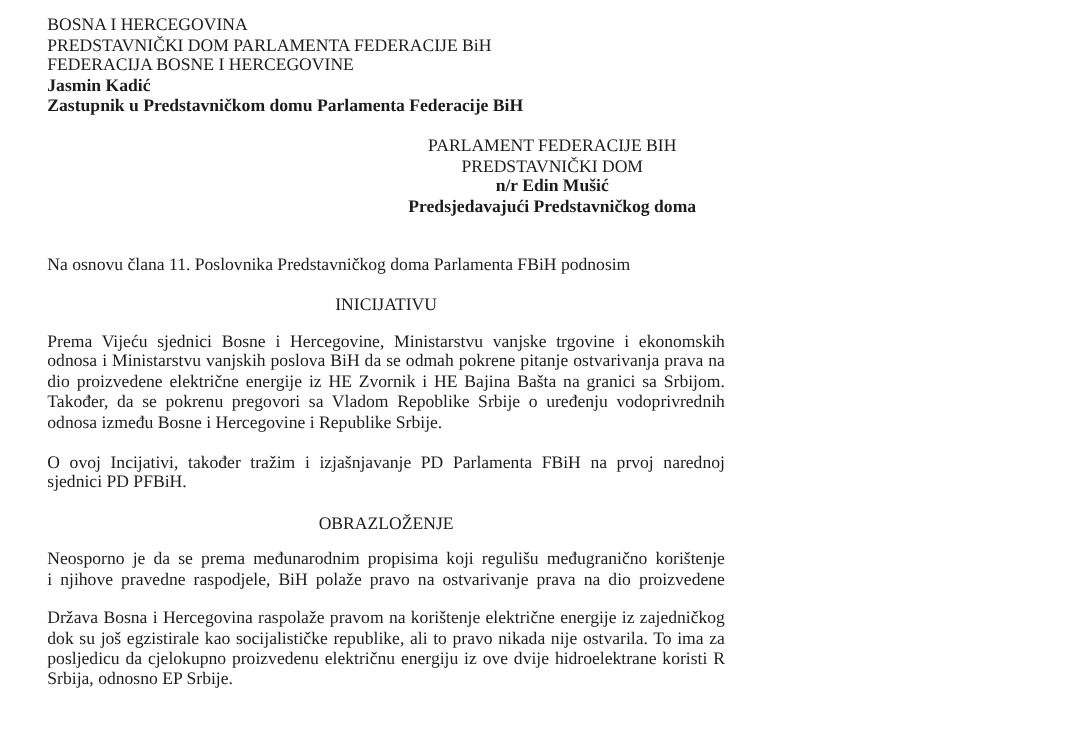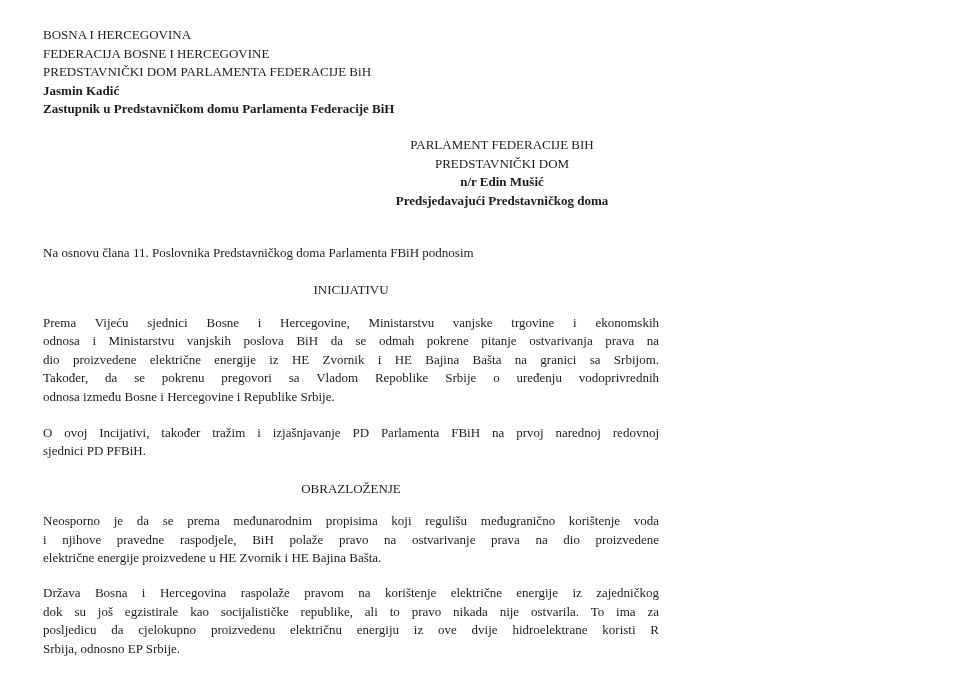--- a/index.html
+++ b/index.html
@@ -12,23 +12,23 @@
     width: 976px;
     height: 678px;
     background: #ffffff;
     overflow: hidden;
     font-family: "Liberation Serif", "DejaVu Serif", serif;
     color: #1c1c1c;
   }
   .content {
     position: absolute;
     left: 43px;
-    top: 26px;
+    top: 14px;
     width: 616px;
-    font-size: 13px;
+    font-size: 16px;
     line-height: 18.6px;
   }
   .line { white-space: normal; }
   .bold { font-weight: bold; }
 
   
   .sender-block { text-align: left; }
 
   
   .recipient-block {
@@ -66,22 +66,22 @@
   }
 </style>
 </head>
 <body>
 
 <div class="page">
   <div class="content">
 
     <div class="sender-block">
       <div class="line">BOSNA I HERCEGOVINA</div>
+      <div class="line">PREDSTAVNIČKI DOM PARLAMENTA FEDERACIJE BiH</div>
       <div class="line">FEDERACIJA BOSNE I HERCEGOVINE</div>
-      <div class="line">PREDSTAVNIČKI DOM PARLAMENTA FEDERACIJE BiH</div>
       <div class="line bold">Jasmin Kadić</div>
       <div class="line bold">Zastupnik u Predstavničkom domu Parlamenta Federacije BiH</div>
     </div>
 
     <div class="recipient-block">
       <div class="line">PARLAMENT FEDERACIJE BIH</div>
       <div class="line">PREDSTAVNIČKI DOM</div>
       <div class="line bold">n/r Edin Mušić</div>
       <div class="line bold">Predsjedavajući Predstavničkog doma</div>
     </div>
@@ -101,21 +101,20 @@
     <div class="para p-init-2">
       <div class="line jl">O ovoj Incijativi, također tražim i izjašnjavanje PD Parlamenta FBiH na prvoj narednoj redovnoj</div>
       <div class="line jl jl-last">sjednici PD PFBiH.</div>
     </div>
 
     <div class="section-heading rationale">OBRAZLOŽENJE</div>
 
     <div class="para p-rat-1">
       <div class="line jl">Neosporno je da se prema međunarodnim propisima koji regulišu međugranično korištenje voda</div>
       <div class="line jl">i njihove pravedne raspodjele, BiH polaže pravo na ostvarivanje prava na dio proizvedene</div>
-      <div class="line jl jl-last">električne energije proizvedene u HE Zvornik i HE Bajina Bašta.</div>
     </div>
 
     <div class="para p-rat-2">
       <div class="line jl">Država Bosna i Hercegovina raspolaže pravom na korištenje električne energije iz zajedničkog</div>
       <div class="line jl">dok su još egzistirale kao socijalističke republike, ali to pravo nikada nije ostvarila. To ima za</div>
       <div class="line jl">posljedicu da cjelokupno proizvedenu električnu energiju iz ove dvije hidroelektrane koristi R</div>
       <div class="line jl jl-last">Srbija, odnosno EP Srbije.</div>
     </div>
 
   </div>

